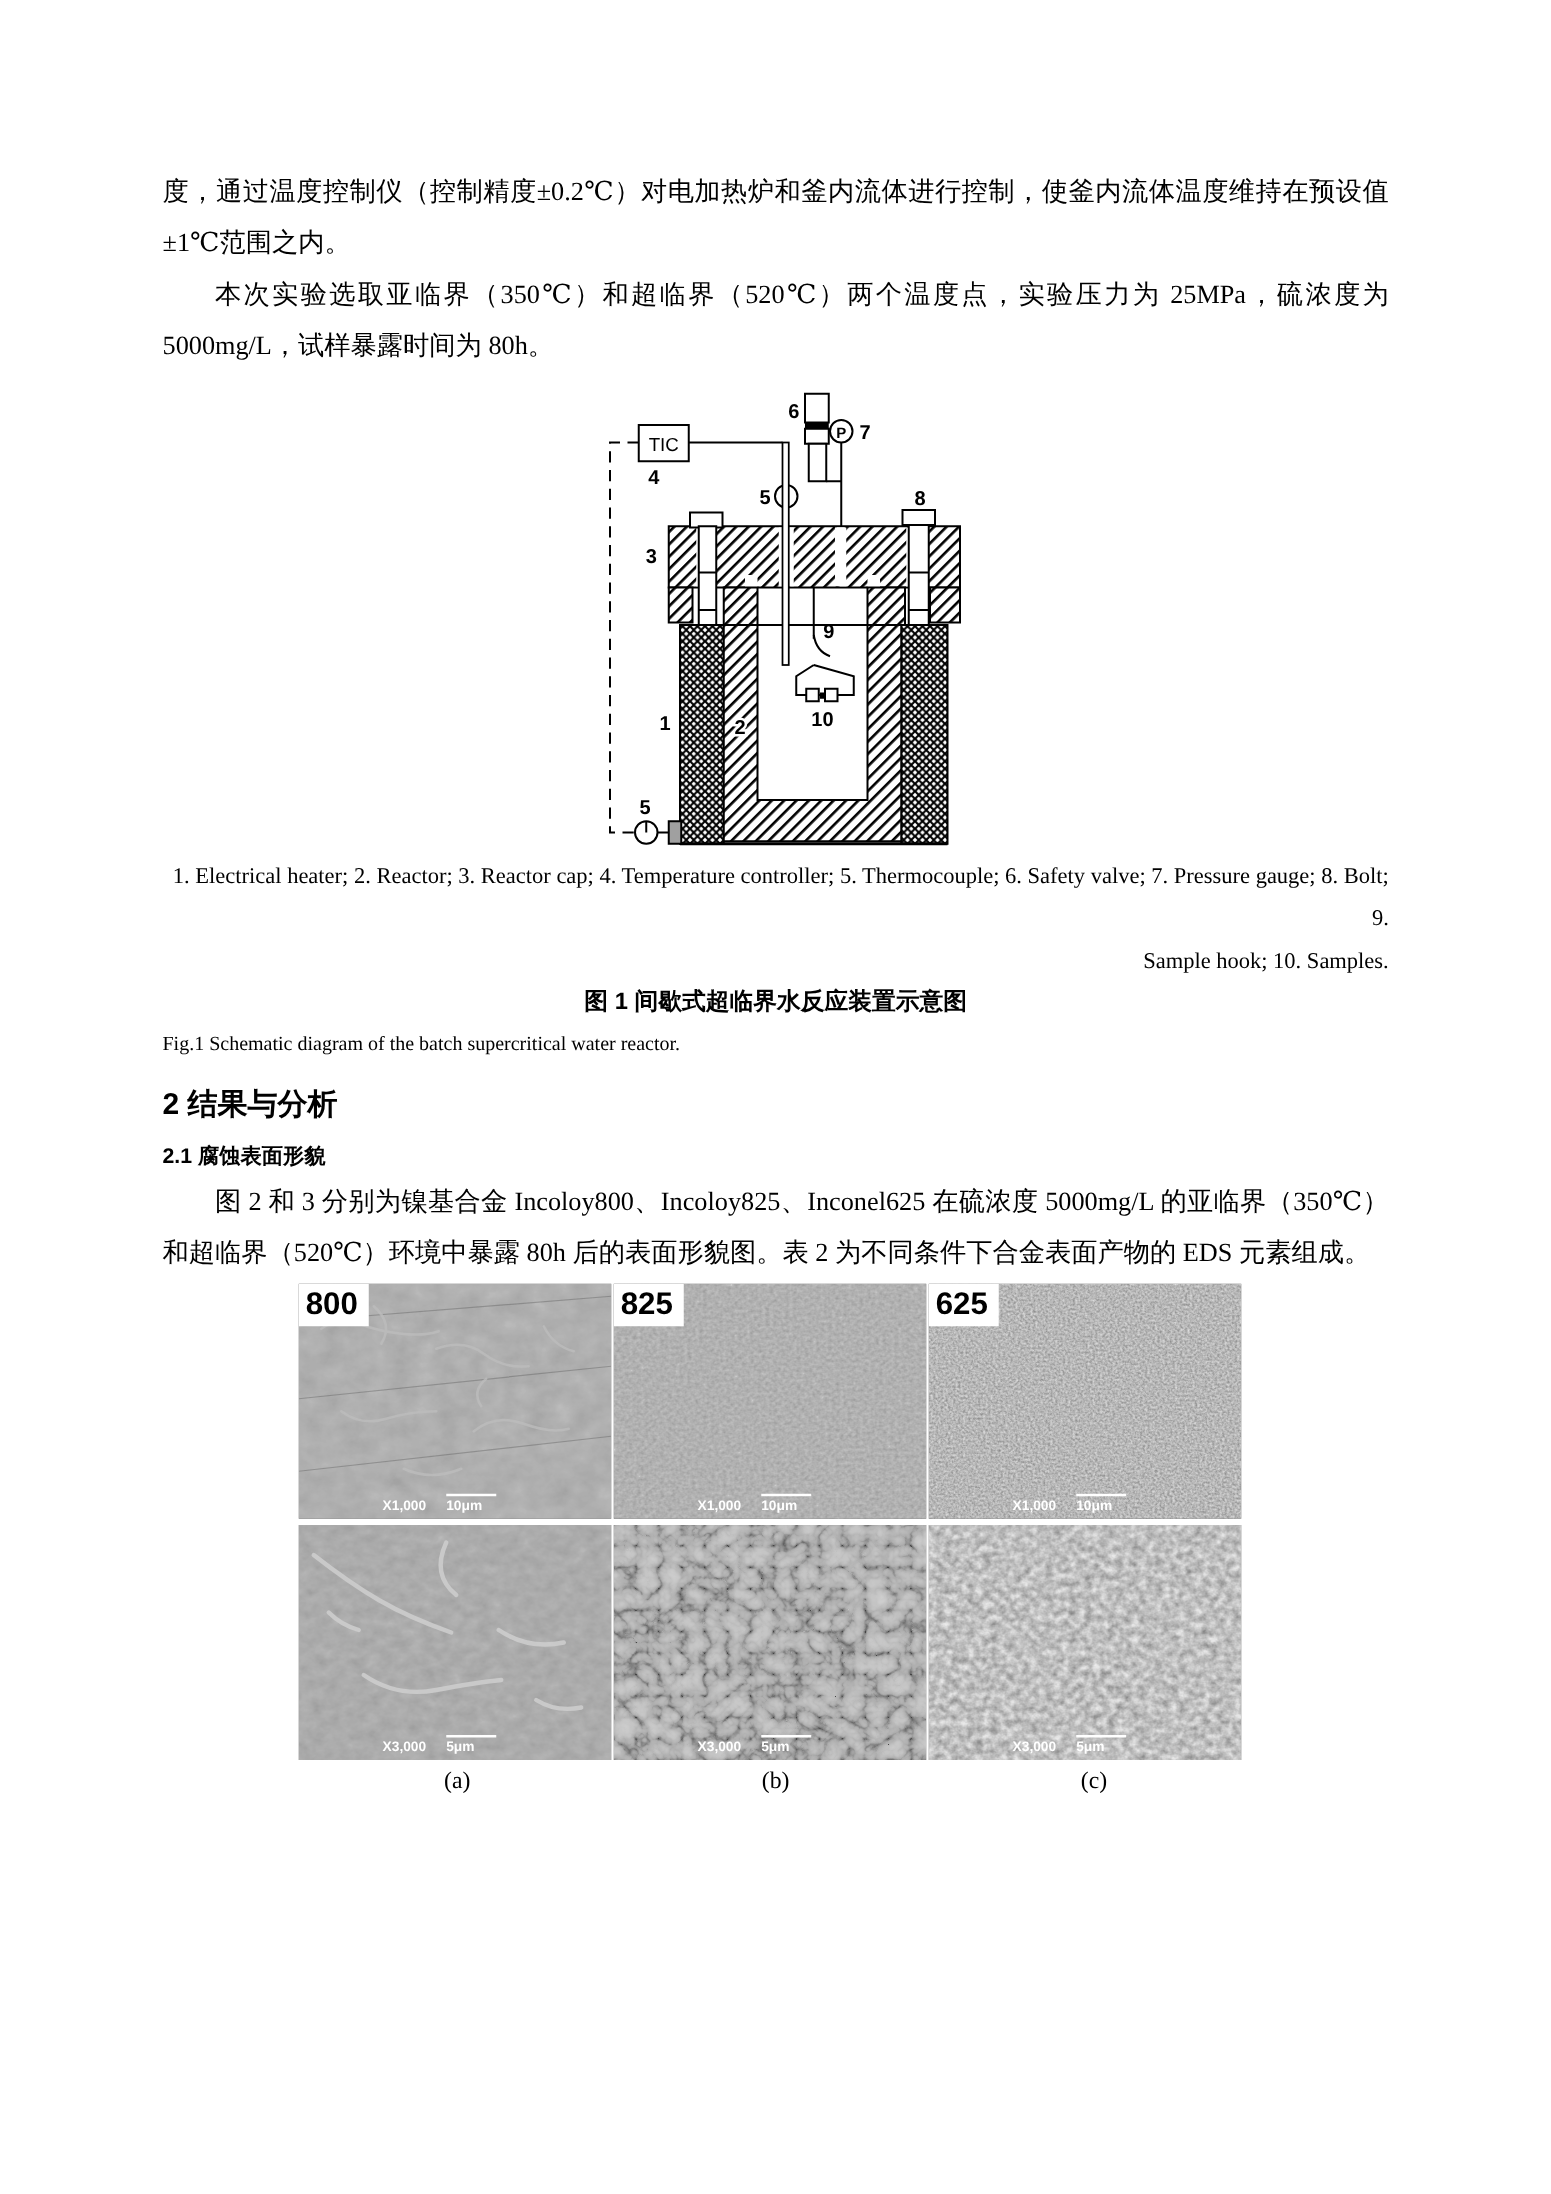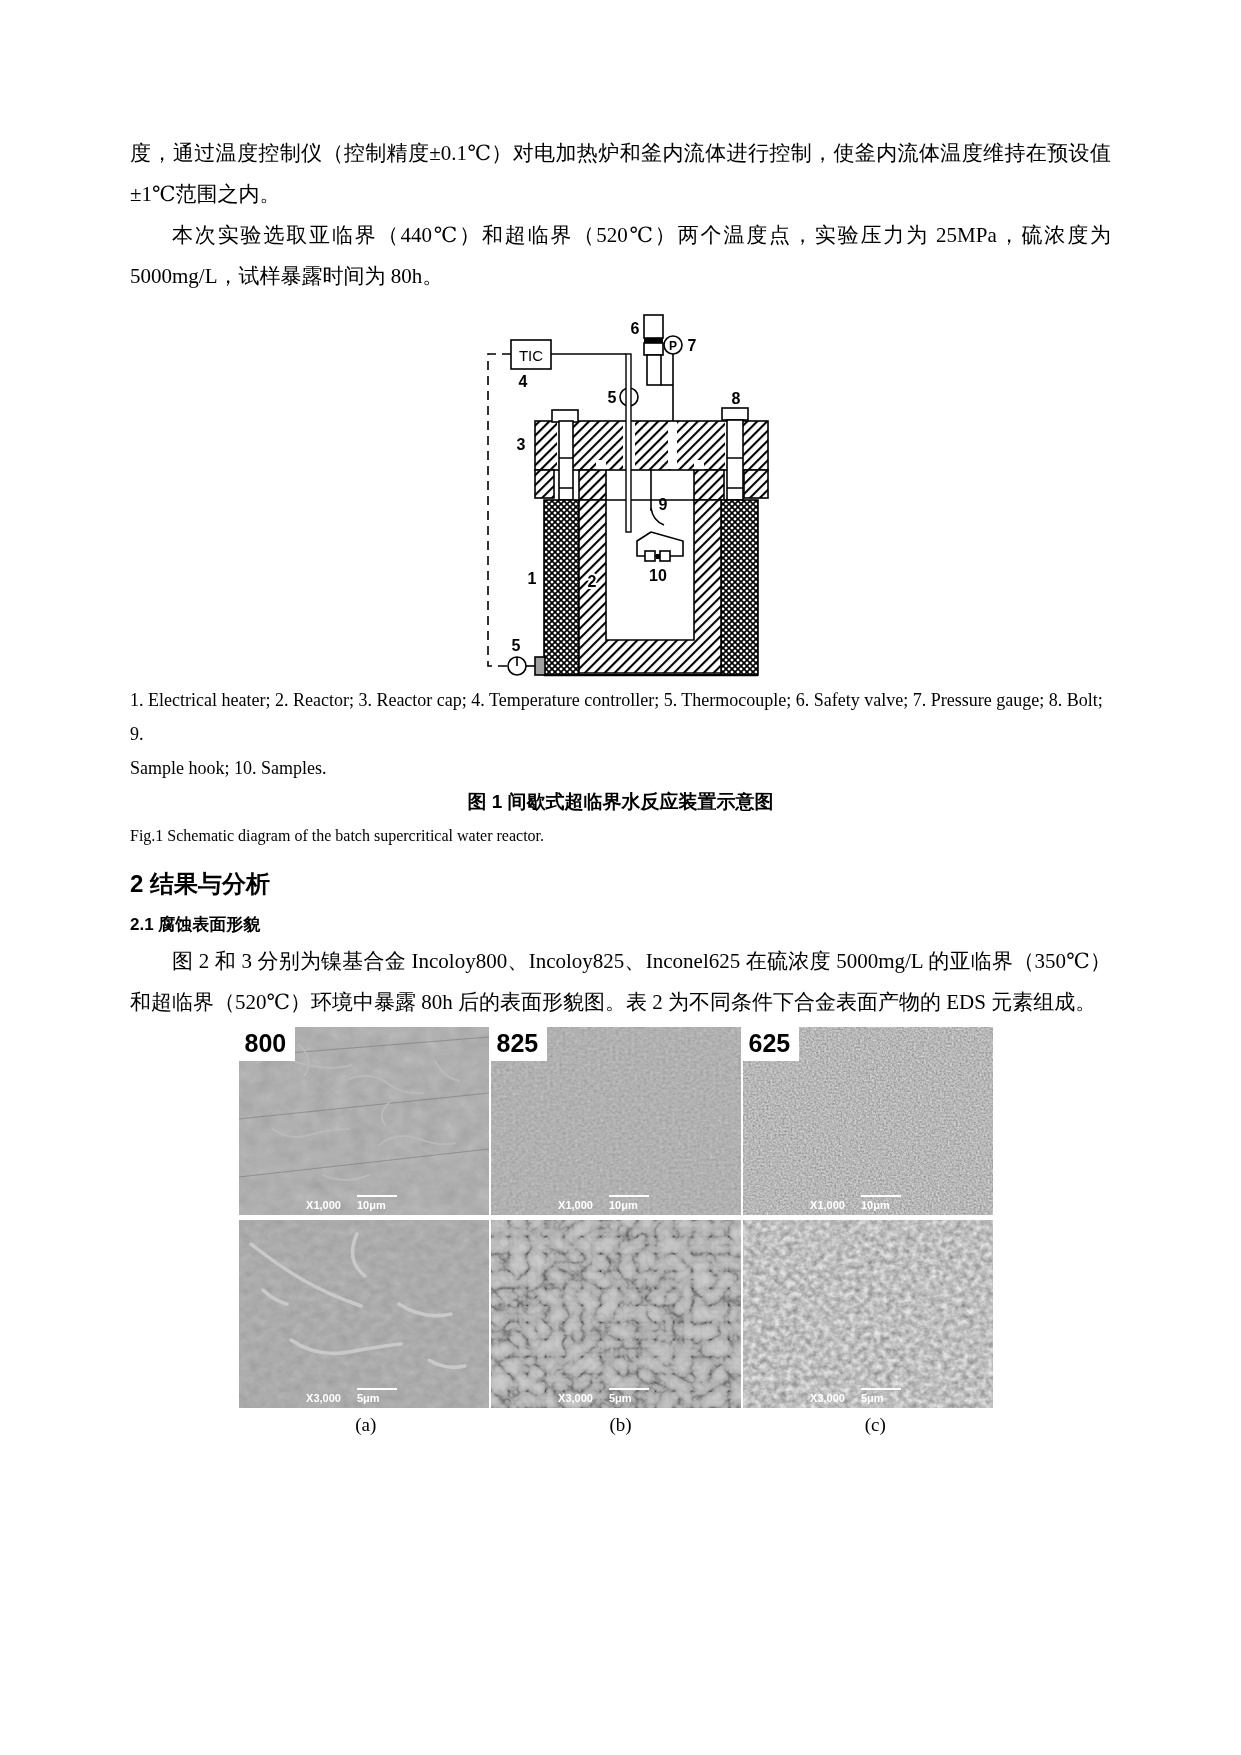--- a/index.html
+++ b/index.html
@@ -3,21 +3,21 @@
 <meta charset="utf-8">
 <style>
   html,body{margin:0;padding:0;background:#fff;}
   body{width:1241px;height:1755px;position:relative;color:#000;
        font-family:"Liberation Serif","DejaVu Serif",serif;}
   .content{padding:133px 130px 0 130px;}
   p.body-par{font-size:21px;line-height:41px;margin:0;text-align:justify;}
   p.ind{text-indent:42px;}
   .fig1-wrap{width:330px;margin:-6px auto 0 auto;}
   .fig1-wrap svg{display:block;}
-  .legend-line{font-size:18px;line-height:34px;text-align:left;}
+  .legend-line{font-size:18px;line-height:34px;text-align:right;}
   .cap-zh{font-family:"Liberation Sans","DejaVu Sans",sans-serif;font-weight:bold;
           font-size:19px;line-height:34px;text-align:center;}
   .cap-en{font-size:16px;line-height:34px;}
   h2.sec{font-family:"Liberation Sans","DejaVu Sans",sans-serif;font-size:24px;
          font-weight:bold;line-height:34px;margin:14px 0 0 0;}
   h3.sub{font-family:"Liberation Sans","DejaVu Sans",sans-serif;font-size:17px;
          font-weight:bold;line-height:32px;margin:8px 0 0 0;}
   .semgrid{width:764px;margin:4px auto 0 auto;display:flex;flex-direction:column;gap:5px;}
   .semrow{display:flex;gap:2px;}
   .panel{position:relative;width:250px;height:188px;overflow:hidden;background:#6e6e6e;}
@@ -100,22 +100,22 @@
         <feFuncG type="table" tableValues="0.12 0.30 0.52 0.78 0.92"></feFuncG>
         <feFuncB type="table" tableValues="0.12 0.30 0.52 0.78 0.92"></feFuncB>
         <feFuncA type="table" tableValues="1 1"></feFuncA>
       </feComponentTransfer>
     </filter>
   </defs>
 </svg>
 
 <div class="content">
 
-  <p class="body-par">度，通过温度控制仪（控制精度±0.1℃）对电加热炉和釜内流体进行控制，使釜内流体温度维持在预设值±1℃范围之内。</p>
-  <p class="body-par ind">本次实验选取亚临界（440℃）和超临界（520℃）两个温度点，实验压力为 25MPa，硫浓度为 5000mg/L，试样暴露时间为 80h。</p>
+  <p class="body-par">度，通过温度控制仪（控制精度±0.2℃）对电加热炉和釜内流体进行控制，使釜内流体温度维持在预设值±1℃范围之内。</p>
+  <p class="body-par ind">本次实验选取亚临界（350℃）和超临界（520℃）两个温度点，实验压力为 25MPa，硫浓度为 5000mg/L，试样暴露时间为 80h。</p>
 
   <div class="fig1-wrap">
     <svg viewBox="450 288 330 392" width="330" height="392">
       <defs>
         <pattern id="pDiag" patternUnits="userSpaceOnUse" width="7" height="7" patternTransform="rotate(45)">
           <rect width="7" height="7" fill="#fff"></rect>
           <rect width="2.1" height="7" fill="#000"></rect>
         </pattern>
         <pattern id="pCross" patternUnits="userSpaceOnUse" width="6" height="6">
           <rect width="6" height="6" fill="#fff"></rect>

